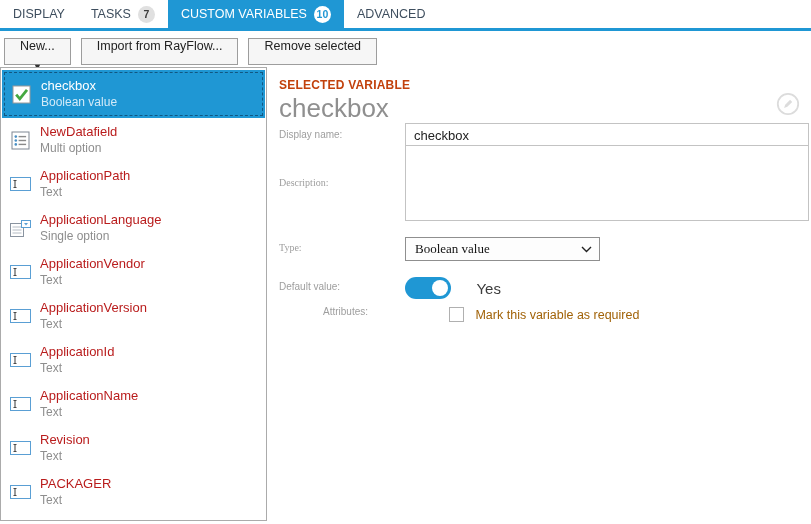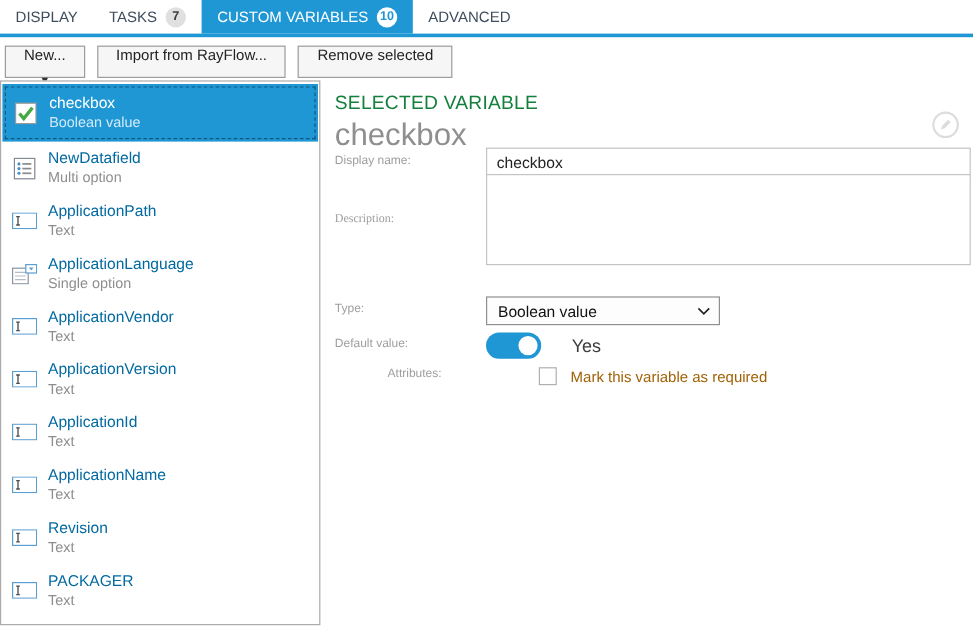--- a/index.html
+++ b/index.html
@@ -47,38 +47,38 @@
     height:44px; display:flex; align-items:center; gap:9px;
     padding:0 6px 0 8px; cursor:pointer;
   }
   .var-item.selected {
     height:48px; background:#1f97d4;
     outline:1px dashed rgba(8,45,75,0.6); outline-offset:-3px;
     margin:0 1px;
   }
   .var-icon { width:22px; display:flex; align-items:center; justify-content:center; flex:0 0 22px; }
   .var-text { display:flex; flex-direction:column; justify-content:center; line-height:1.25; }
-  .var-name { font-size:13px; color:#0369a1; }
+  .var-name { font-size:13px; color:#b91c1c; }
   .var-type { font-size:12px; color:#8e8e8e; }
   .var-item.selected .var-name { color:#ffffff; }
   .var-item.selected .var-type { color:#d2eaf8; }
 
   
   .detail { position:absolute; left:279px; top:78px; width:532px; height:446px; }
-  .section-title { font-size:16px; font-weight:normal; color:#15803d; letter-spacing:0.2px; }
+  .section-title { font-size:12px; font-weight:bold; color:#c2410c; letter-spacing:0.2px; }
   .detail-title { font-size:26px; color:#8f8f8f; margin-top:1px; }
   .edit-circle { position:absolute; left:497px; top:14px; width:24px; height:24px; cursor:default; }
 
   .frow { position:absolute; left:0; display:flex; align-items:flex-start; }
   .flabel { width:126px; font-size:10px; color:#9e9e9e; flex:0 0 126px; }
   .fcontrol { width:404px; }
 
   .row-display  { top:45px; }  .row-display .flabel { padding-top:6px; }
   .row-desc     { top:67px;font-family:Liberation Serif, serif; }  .row-desc .flabel { padding-top:32px; }
-  .row-type     { top:169px; } .row-type .flabel { padding-top:5px; }
+  .row-type     { top:159px;font-family:Liberation Serif, serif; } .row-type .flabel { padding-top:5px; }
   .row-default  { top:199px; } .row-default .flabel { padding-top:4px; }
   .row-attr     { top:227px; } .row-attr .flabel { padding-top:1px;margin-left:44px; }
 
   .text-input {
     width:404px; height:25px; border:1px solid #c3c3c3; background:#fff;
     font-family:inherit; font-size:13px; color:#222; padding:0 8px;
   }
   .textarea {
     width:404px; height:76px; border:1px solid #c3c3c3; background:#fff;
     font-family:inherit; font-size:13px; color:#222; padding:4px 8px; resize:none;

